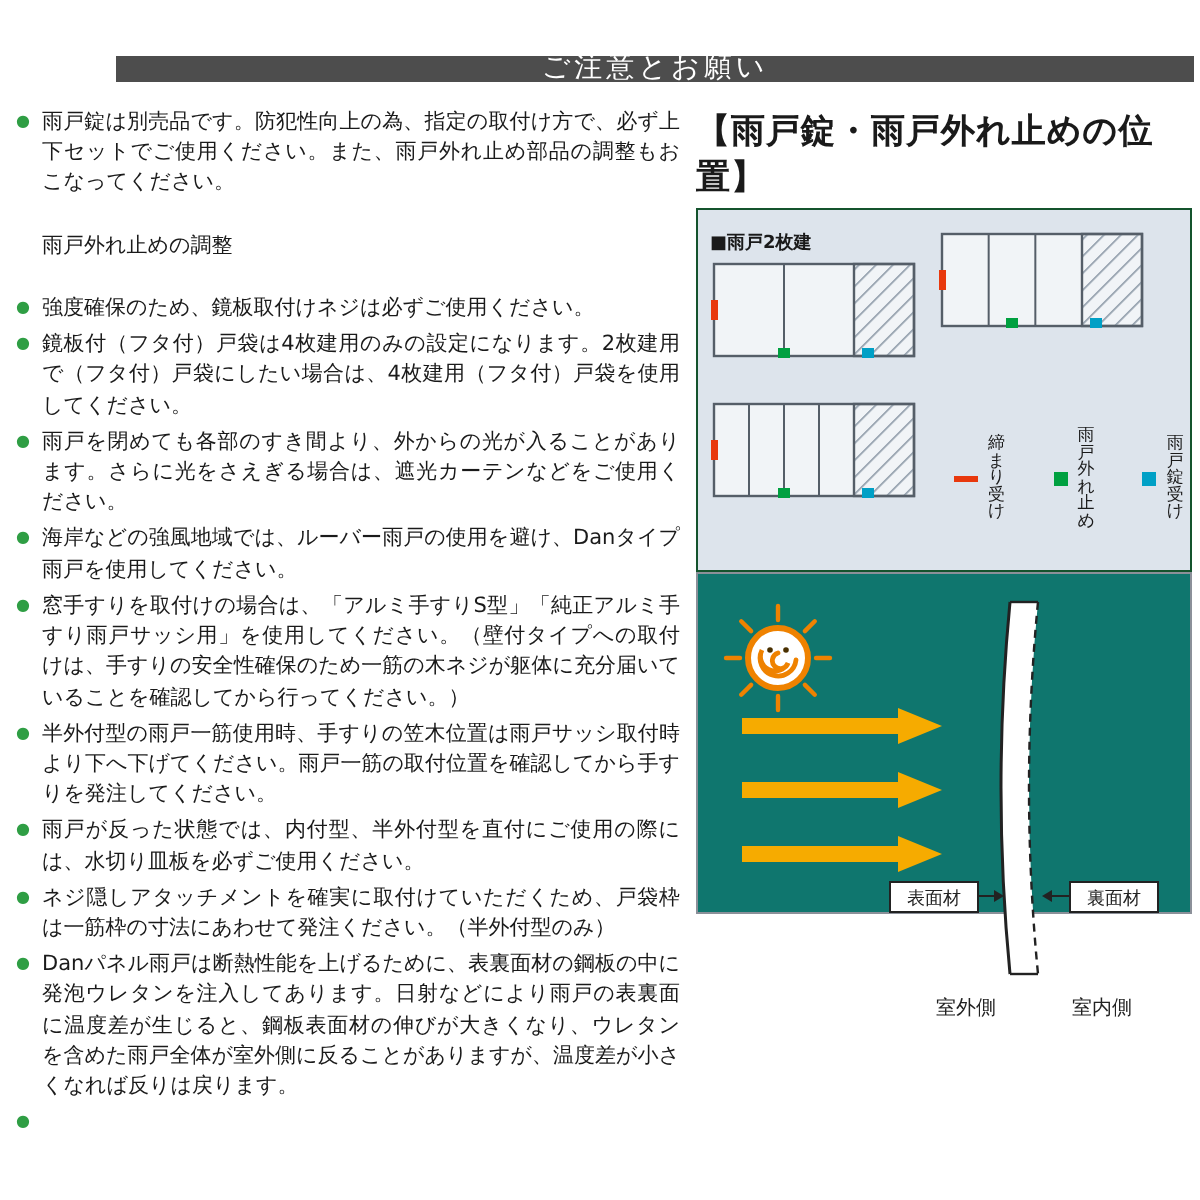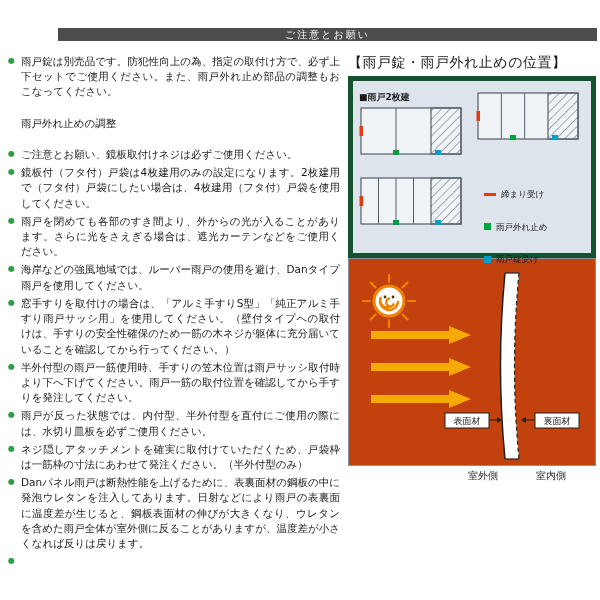--- a/index.html
+++ b/index.html
@@ -1,58 +1,58 @@
 <!DOCTYPE html>
 <html><head>
 <meta charset="utf-8">
 <style>
   * { margin:0; padding:0; box-sizing:border-box; }
   html,body { width:600px; height:600px; background:#fff; }
   body { font-family:"DejaVu Sans","Liberation Sans",sans-serif; color:#1a1a1a; }
   .page { position:relative; width:600px; height:600px; overflow:hidden; background:#fff; }
 
   .header-bar { position:absolute; left:58px; right:3px; top:28px; height:13px;
-    background:#4d4d4d; color:#fff; font-size:10px; line-height:13px; text-align:center; letter-spacing:2px; }
+    background:#4d4d4d; color:#fff; font-size:14px; line-height:13px; text-align:center; letter-spacing:2px; }
 
   .content { position:absolute; top:50px; left:8px; right:4px; bottom:0; }
 
   .left-col { position:absolute; left:0; top:4px; width:332px; font-size:10.5px; line-height:1.45; }
   .note { position:relative; padding-left:13px; margin-bottom:3px; text-align:justify; }
   .note .bullet { position:absolute; left:0; top:1px; font-size:8px; }
   .note.gap { margin-top:16px; }
 
   .right-col { position:absolute; left:340px; top:0; width:248px; }
-  .panel-title { font-size:14px; font-weight:normal; margin:4px 0 4px; letter-spacing:0.5px; }
-  .pos-box { border:5px solid #14532d; background:#dde4ec; padding:10px 6px; height:182px; }
+  .panel-title { font-size:17px; font-weight:bold; margin:4px 0 4px; letter-spacing:0.5px; }
+  .pos-box { border:1px solid #14532d; background:#dde4ec; padding:10px 6px; height:182px; }
   .pos-grid { display:grid; grid-template-columns:1fr 1fr; gap:14px 8px; }
   .diag .diag-label { font-size:9px; font-weight:bold; margin-bottom:2px; }
-  .legend { font-size:8.5px; display:flex; flex-direction:column; gap:24px; justify-content:flex-end; padding-left:8px; padding-top:14px; }
+  .legend { font-size:8.5px; display:flex; flex-direction:row; gap:24px; justify-content:flex-end; padding-left:8px; padding-top:14px; }
   .legend-row { display:flex; align-items:center; gap:5px; line-height:1; }
   .legend-swatch { display:inline-block; flex:none; }
 
   .warp-title { margin-top:16px; }
-  .warp-box { border:1px solid #8b9099; background:#c2410c; padding:4px; height:208px; }
+  .warp-box { border:1px solid #8b9099; background:#0f766e; padding:4px; height:171px; }
 
   svg text { font-family:"DejaVu Sans","Liberation Sans",sans-serif; }
 </style>
 </head>
 <body>
 
 <div class="page">
 
   <div class="header-bar">
     <span>ご注意とお願い</span>
   </div>
 
   <div class="content">
 
     <div class="left-col" id="notes">
         <div class="note"><span class="bullet" style="color: rgb(47, 158, 68);">●</span><span>雨戸錠は別売品です。防犯性向上の為、指定の取付け方で、必ず上下セットでご使用ください。また、雨戸外れ止め部品の調整もおこなってください。</span></div>
         <div class="note gap"><span>雨戸外れ止めの調整</span></div>
-        <div class="note gap"><span class="bullet" style="color: rgb(47, 158, 68);">●</span><span>ご注意とお願い、鏡板取付けネジは必ずご使用ください。</span></div>
+        <div class="note gap"><span class="bullet" style="color: rgb(47, 158, 68);">●</span><span>強度確保のため、鏡板取付けネジは必ずご使用ください。</span></div>
         <div class="note"><span class="bullet" style="color: rgb(47, 158, 68);">●</span><span>鏡板付（フタ付）戸袋は4枚建用のみの設定になります。2枚建用で（フタ付）戸袋にしたい場合は、4枚建用（フタ付）戸袋を使用してください。</span></div>
         <div class="note"><span class="bullet" style="color: rgb(47, 158, 68);">●</span><span>雨戸を閉めても各部のすき間より、外からの光が入ることがあります。さらに光をさえぎる場合は、遮光カーテンなどをご使用ください。</span></div>
         <div class="note"><span class="bullet" style="color: rgb(47, 158, 68);">●</span><span>海岸などの強風地域では、ルーバー雨戸の使用を避け、Danタイプ雨戸を使用してください。</span></div>
         <div class="note"><span class="bullet" style="color: rgb(47, 158, 68);">●</span><span>窓手すりを取付けの場合は、「アルミ手すりS型」「純正アルミ手すり雨戸サッシ用」を使用してください。（壁付タイプへの取付けは、手すりの安全性確保のため一筋の木ネジが躯体に充分届いていることを確認してから行ってください。）</span></div>
         <div class="note"><span class="bullet" style="color: rgb(47, 158, 68);">●</span><span>半外付型の雨戸一筋使用時、手すりの笠木位置は雨戸サッシ取付時より下へ下げてください。雨戸一筋の取付位置を確認してから手すりを発注してください。</span></div>
         <div class="note"><span class="bullet" style="color: rgb(47, 158, 68);">●</span><span>雨戸が反った状態では、内付型、半外付型を直付にご使用の際には、水切り皿板を必ずご使用ください。</span></div>
         <div class="note"><span class="bullet" style="color: rgb(47, 158, 68);">●</span><span>ネジ隠しアタッチメントを確実に取付けていただくため、戸袋枠は一筋枠の寸法にあわせて発注ください。（半外付型のみ）</span></div>
         <div class="note"><span class="bullet" style="color: rgb(47, 158, 68);">●</span><span>Danパネル雨戸は断熱性能を上げるために、表裏面材の鋼板の中に発泡ウレタンを注入してあります。日射などにより雨戸の表裏面に温度差が生じると、鋼板表面材の伸びが大きくなり、ウレタンを含めた雨戸全体が室外側に反ることがありますが、温度差が小さくなれば反りは戻ります。</span></div>
         <div class="note"><span class="bullet" style="color: rgb(47, 158, 68);">●</span></div>
       </div>

